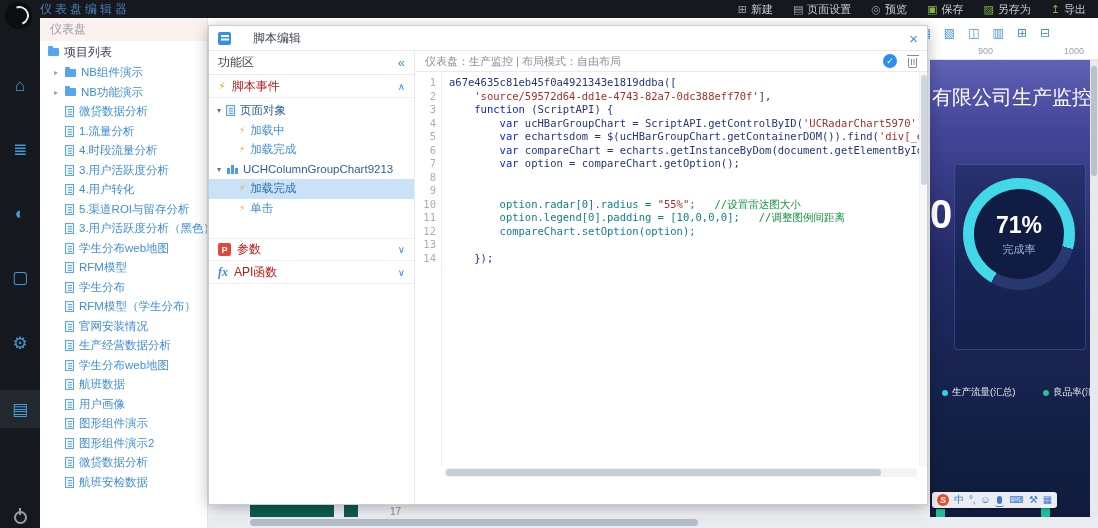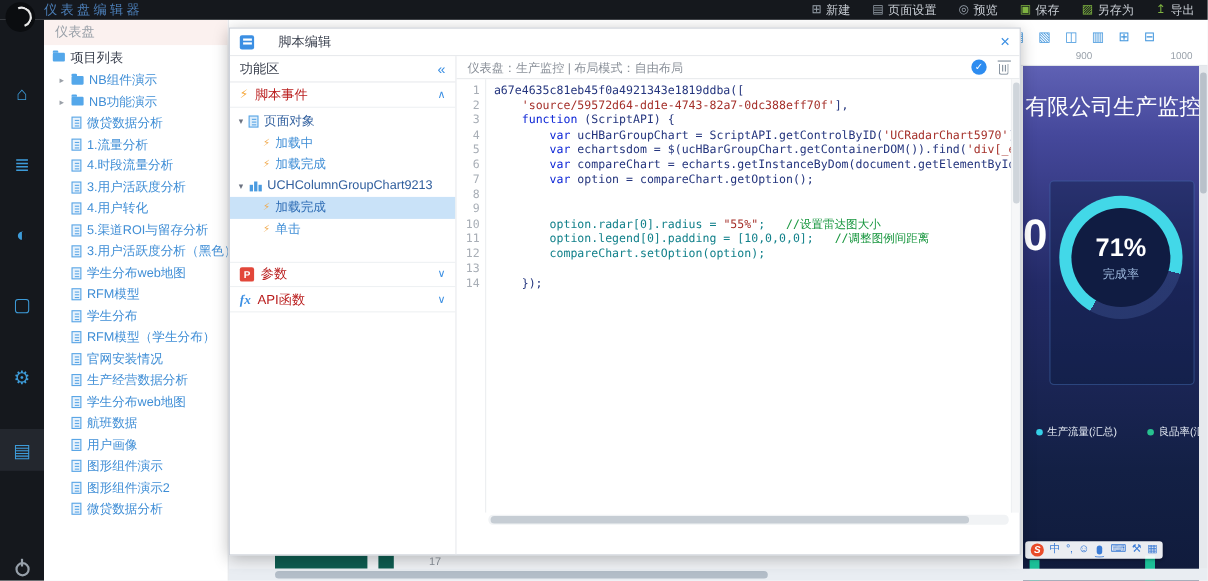--- a/index.html
+++ b/index.html
@@ -277,20 +277,24 @@
           <span>图形组件演示</span>
         </div>
         <div class="tree-row doc">
           <span class="doc-icon"></span>
           <span>图形组件演示2</span>
         </div>
         <div class="tree-row doc">
           <span class="doc-icon"></span>
           <span>微贷数据分析</span>
         </div>
+        <div class="tree-row doc">
+          <span class="doc-icon"></span>
+          <span>航班安检数据</span>
+        </div>
       </div>
   </div>
 
   <div class="canvas">
     <div class="canvas-top">
       <div class="canvas-toolbar">
           <span class="ct-icon">▦</span>
           <span class="ct-icon">▧</span>
           <span class="ct-icon">◫</span>
           <span class="ct-icon">▥</span>

